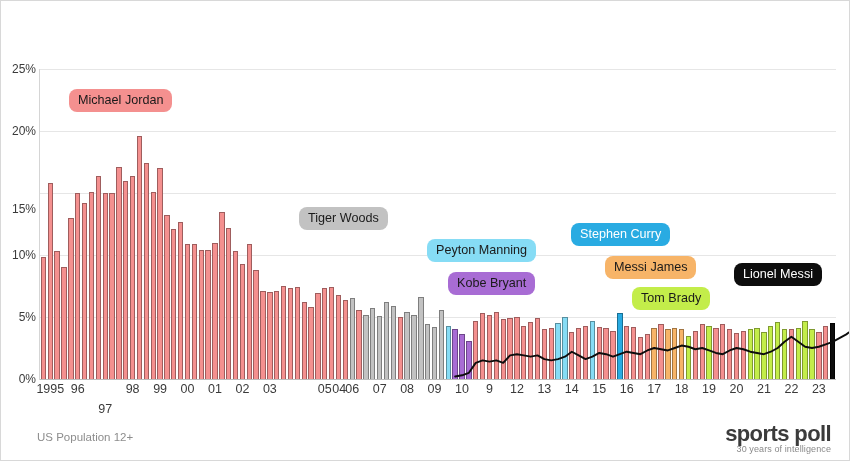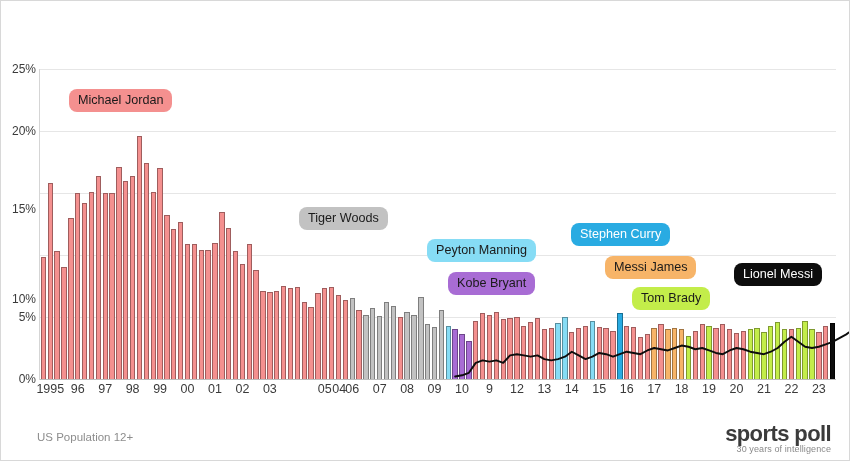--- a/index.html
+++ b/index.html
@@ -185,21 +185,21 @@
 <body>
 
 <div id="chart-root">
 
   <div id="title-block">
   </div>
 
   <div id="yaxis">
       <div class="ytick" style="top: 310px;">0%</div>
       <div class="ytick" style="top: 248px;">5%</div>
-      <div class="ytick" style="top: 186px; margin-top: 44px;">10%</div>
+      <div class="ytick" style="top: 186px;">10%</div>
       <div class="ytick" style="top: 124px; margin-top: 16px;">15%</div>
       <div class="ytick" style="top: 62px;">20%</div>
       <div class="ytick" style="top: 0px;">25%</div>
     </div>
   <div id="axis-left"></div>
 
   <div id="plot">
     <div id="gridlines">
         <div class="gridline" style="top: 248px;"></div>
         <div class="gridline" style="top: 186px;"></div>
@@ -327,21 +327,21 @@
       </div>
     <svg id="trendline" viewBox="0 0 796 310" preserveAspectRatio="none">
       <path id="trend-path" fill="none" stroke="#0d0d0d" stroke-width="1.9" stroke-linejoin="round" stroke-linecap="round" vector-effect="non-scaling-stroke" d="M415.16,307.52 L422.02,306.28 L428.88,303.80 L435.74,293.88 L442.60,291.40 L449.47,292.64 L456.33,291.40 L463.19,293.88 L470.05,286.44 L476.91,285.20 L483.78,286.44 L490.64,287.68 L497.50,286.44 L504.36,290.16 L511.22,291.40 L518.09,290.16 L524.95,287.68 L531.81,282.72 L538.67,286.44 L545.53,290.16 L552.40,287.68 L559.26,283.96 L566.12,285.20 L572.98,287.68 L579.84,285.20 L586.71,282.72 L593.57,283.96 L600.43,285.20 L607.29,281.48 L614.16,279.00 L621.02,280.24 L627.88,281.48 L634.74,279.00 L641.60,276.52 L648.47,277.76 L655.33,280.24 L662.19,279.00 L669.05,281.48 L675.91,283.96 L682.78,285.20 L689.64,281.48 L696.50,279.00 L703.36,280.24 L710.22,282.72 L717.09,283.96 L723.95,285.20 L730.81,282.72 L737.67,279.00 L744.53,272.80 L751.40,267.84 L758.26,272.80 L765.12,277.76 L771.98,279.00 L778.84,277.76 L785.71,275.28 L792.57,272.80 L799.43,269.08 L806.29,265.36 L813.16,260.40 L820.02,256.68"></path>
     </svg>
   </div>
   <div id="plot-baseline"></div>
 
   <div id="xaxis">
       <div class="xtick" style="left: 10.2931px;">1995</div>
       <div class="xtick" style="left: 37.7414px;">96</div>
-      <div class="xtick" style="left: 65.1897px;">97</div>
+      <div class="xtick" style="left: 65.1897px; margin-top: 20px;">97</div>
       <div class="xtick" style="left: 92.6379px;">98</div>
       <div class="xtick" style="left: 120.086px;">99</div>
       <div class="xtick" style="left: 147.534px;">00</div>
       <div class="xtick" style="left: 174.983px;">01</div>
       <div class="xtick" style="left: 202.431px;">02</div>
       <div class="xtick" style="left: 229.879px;">03</div>
       <div class="xtick" style="left: 257.328px; margin-left: 42px;">04</div>
       <div class="xtick" style="left: 284.776px;">05</div>
       <div class="xtick" style="left: 312.224px;">06</div>
       <div class="xtick" style="left: 339.672px;">07</div>

